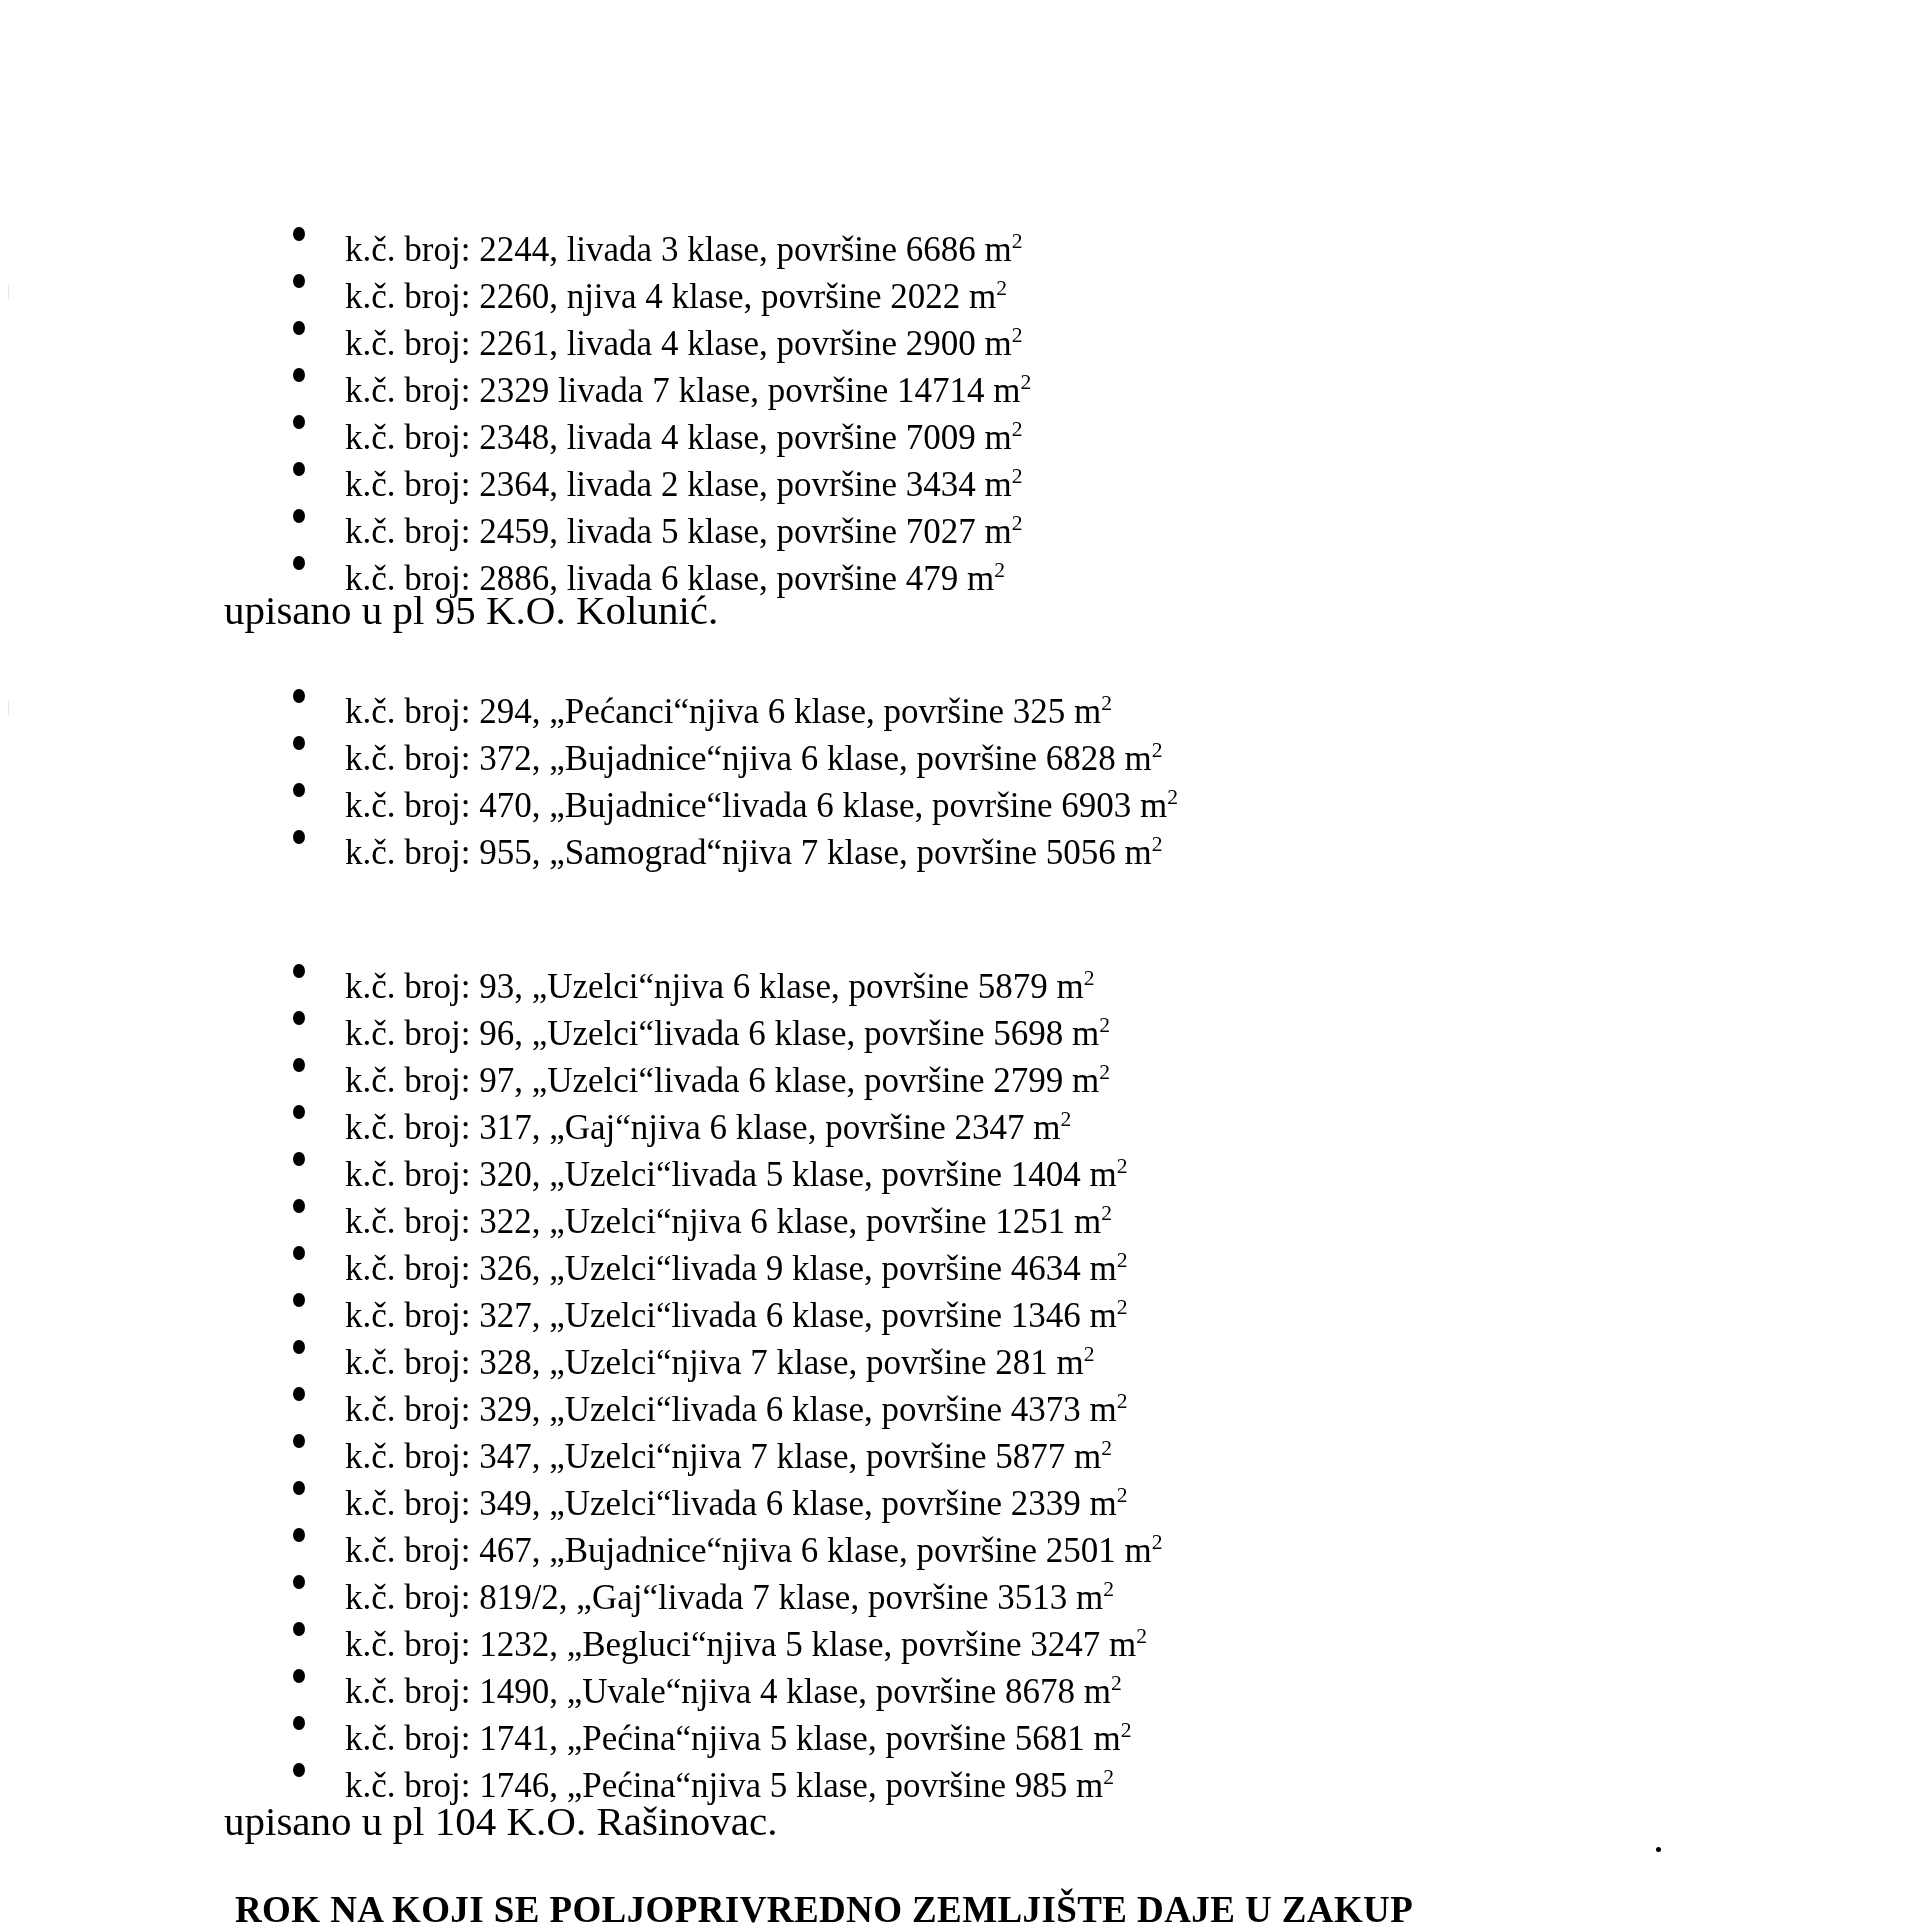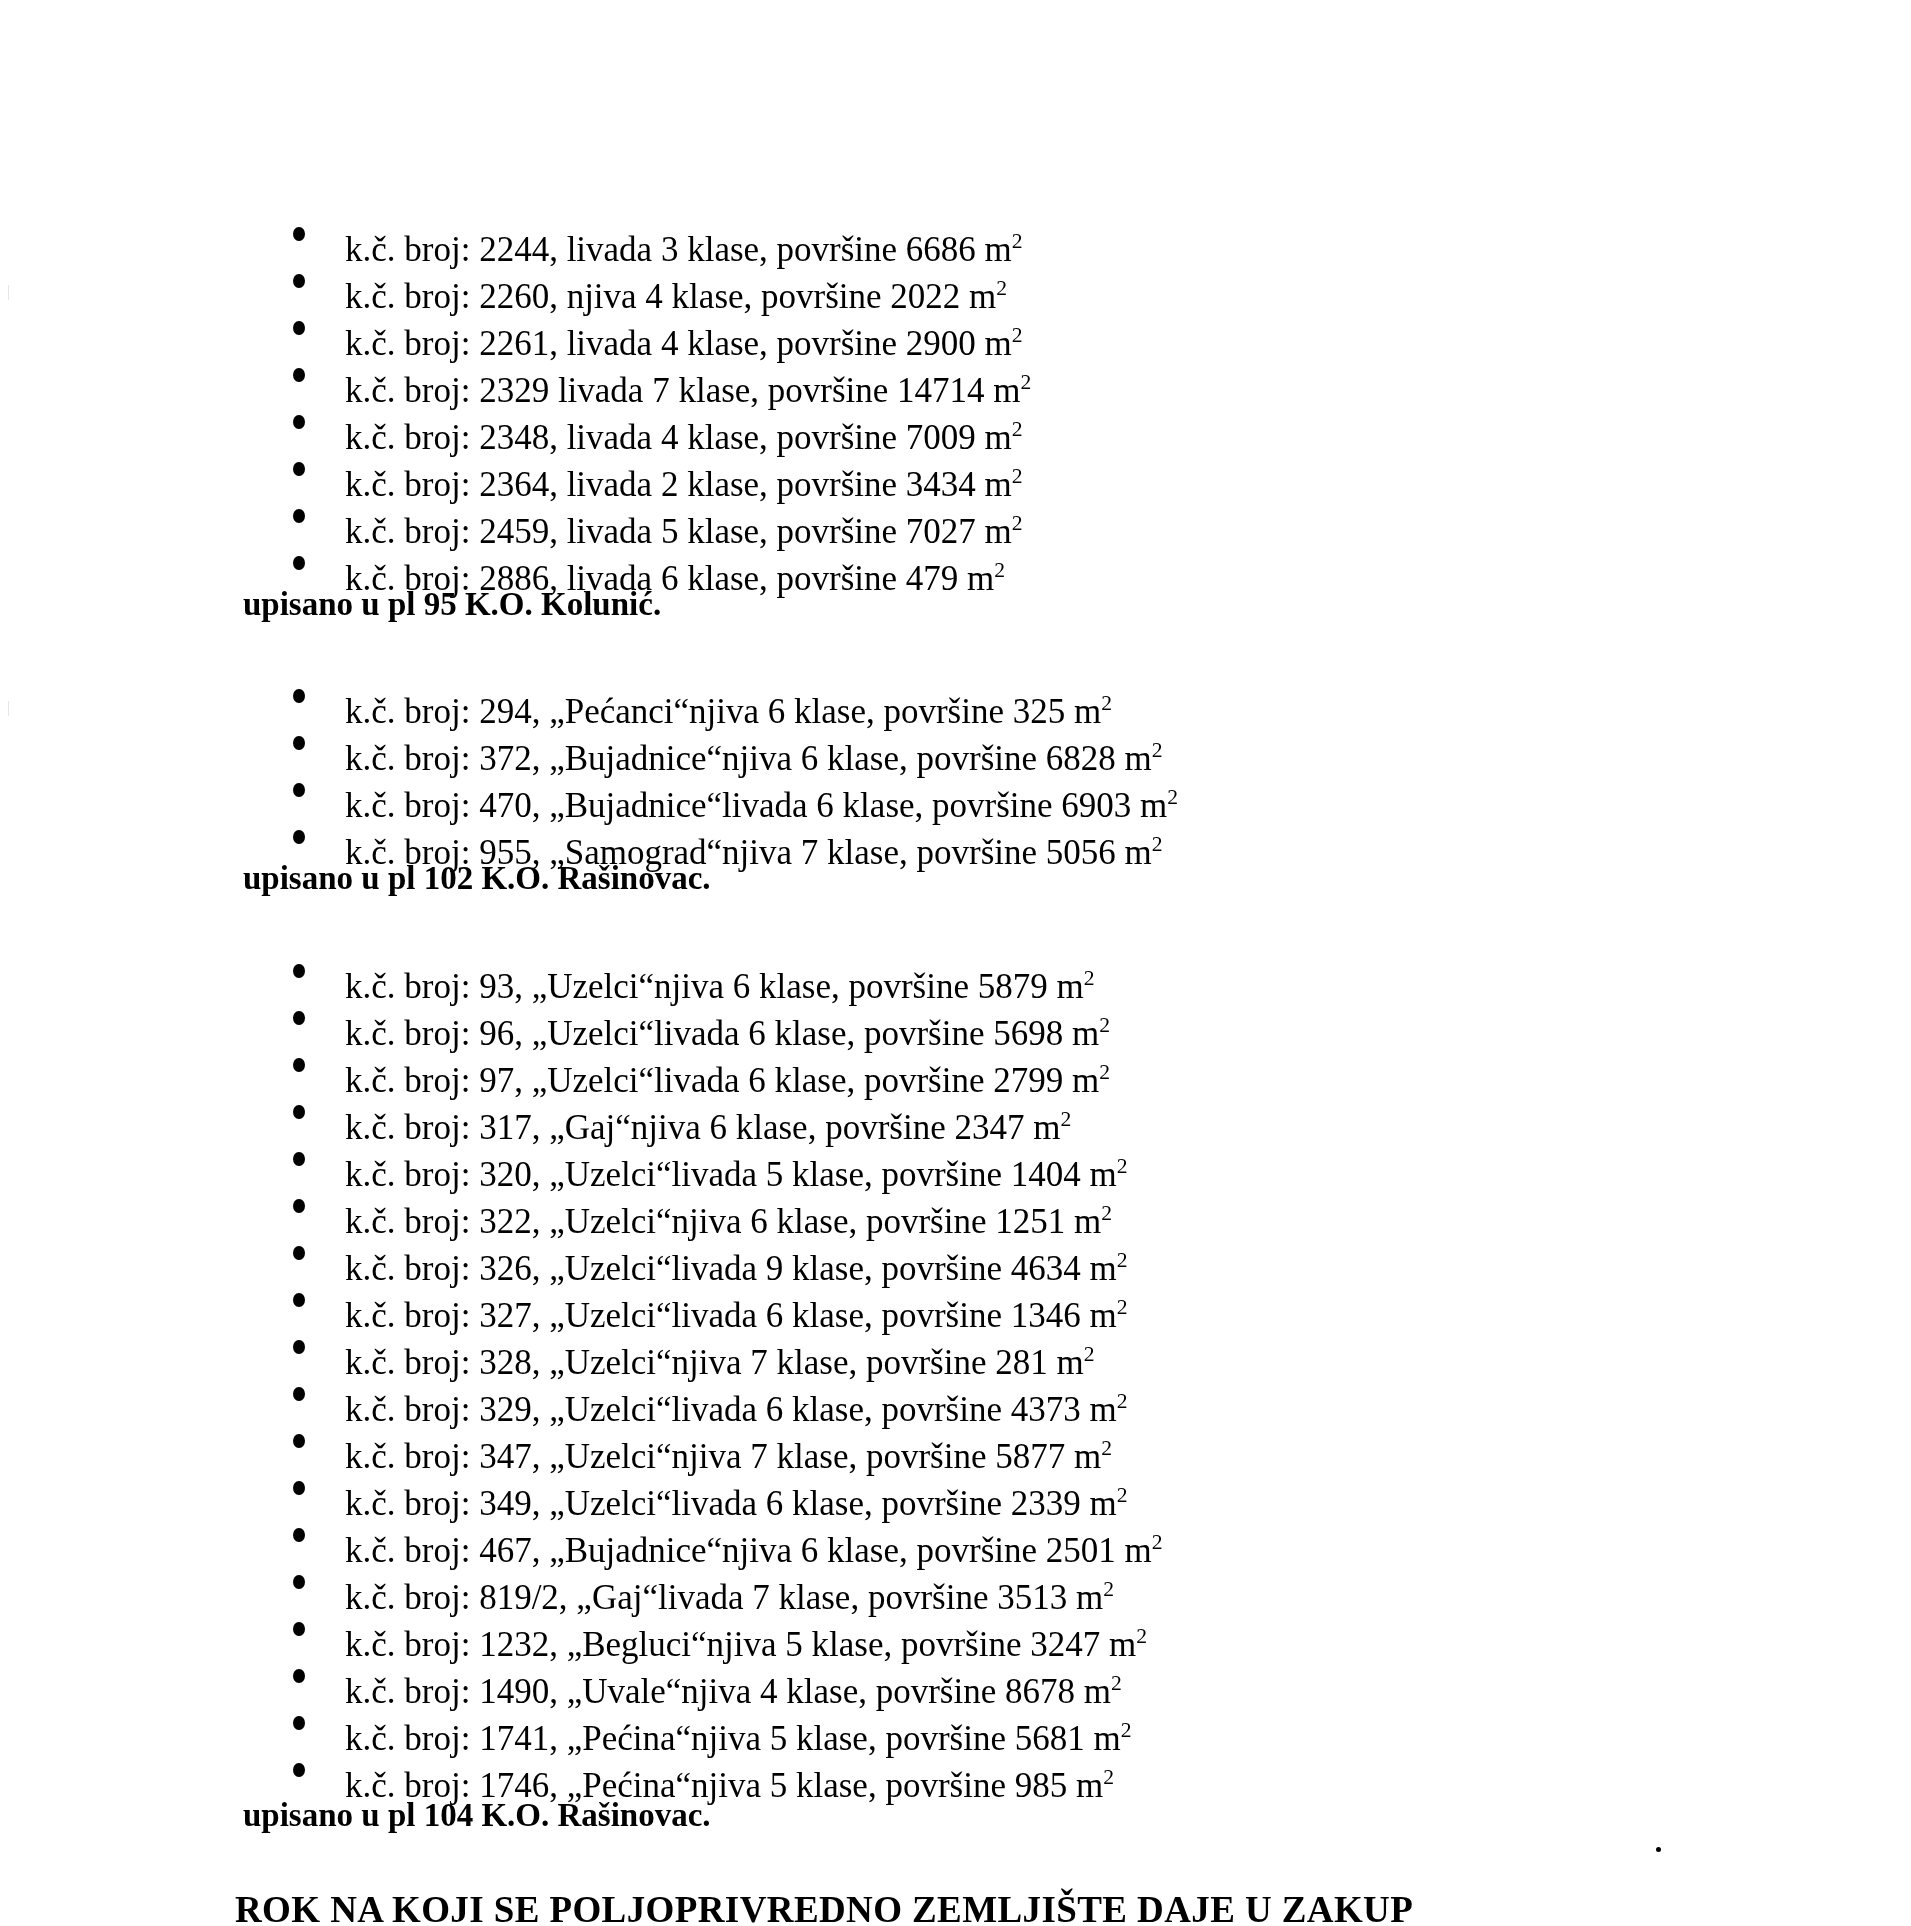--- a/index.html
+++ b/index.html
@@ -4,21 +4,21 @@
 <style>
   html, body { margin: 0; padding: 0; background: #ffffff; }
   body { width: 1911px; height: 2704px; position: relative; overflow: hidden;
          font-family: "Liberation Serif", serif; color: #000; }
   .page { position: absolute; left: 0; top: 0; width: 1911px; height: 2704px; }
   .list { position: absolute; left: 0; margin: 0; padding: 0; list-style: none; }
   .item { position: relative; height: 47px; font-size: 35px; line-height: 47px; white-space: nowrap; }
   .bullet { position: absolute; left: 293px; top: 17px; width: 11.6px; height: 14px; background: #000; border-radius: 50%; }
   .itext { position: absolute; left: 345px; top: 16px; }
   sup { font-size: 21.6px; line-height: 0; vertical-align: 13px; }
-  .reg { position: absolute; left: 243px; font-size: 33px; font-weight: bold; white-space: nowrap; }
+  .reg { position: absolute; left: 224px; font-size: 41px; font-weight: normal; white-space: nowrap; }
   .heading { position: absolute; left: 235px; font-size: 37px; font-weight: bold; white-space: nowrap; letter-spacing: 0.4px; }
   .dot-mark { position: absolute; left: 1656px; top: 1847px; width: 5.4px; height: 5.4px; background: #000; border-radius: 50%; }
   .scan-speck { position: absolute; width: 1.5px; height: 15.4px; background: #e6e6e6; }
 </style>
 </head>
 <body>
 
 <div class="page">
 
   <ul class="list" style="top:210px;">
@@ -68,21 +68,20 @@
       </li>
     <li class="item">
         <span class="bullet"></span>
         <span class="itext"><span>k.č. broj: 470, „Bujadnice“livada 6 klase, površine 6903 m</span><sup>2</sup></span>
       </li>
     <li class="item">
         <span class="bullet"></span>
         <span class="itext"><span>k.č. broj: 955, „Samograd“njiva 7 klase, površine 5056 m</span><sup>2</sup></span>
       </li>
   </ul>
-  <div class="reg" style="top:860px;">upisano u pl 102 K.O. Rašinovac.</div>
 
   <ul class="list" style="top:947px;">
     <li class="item">
         <span class="bullet"></span>
         <span class="itext"><span>k.č. broj: 93, „Uzelci“njiva 6 klase, površine 5879 m</span><sup>2</sup></span>
       </li>
     <li class="item">
         <span class="bullet"></span>
         <span class="itext"><span>k.č. broj: 96, „Uzelci“livada 6 klase, površine 5698 m</span><sup>2</sup></span>
       </li>

